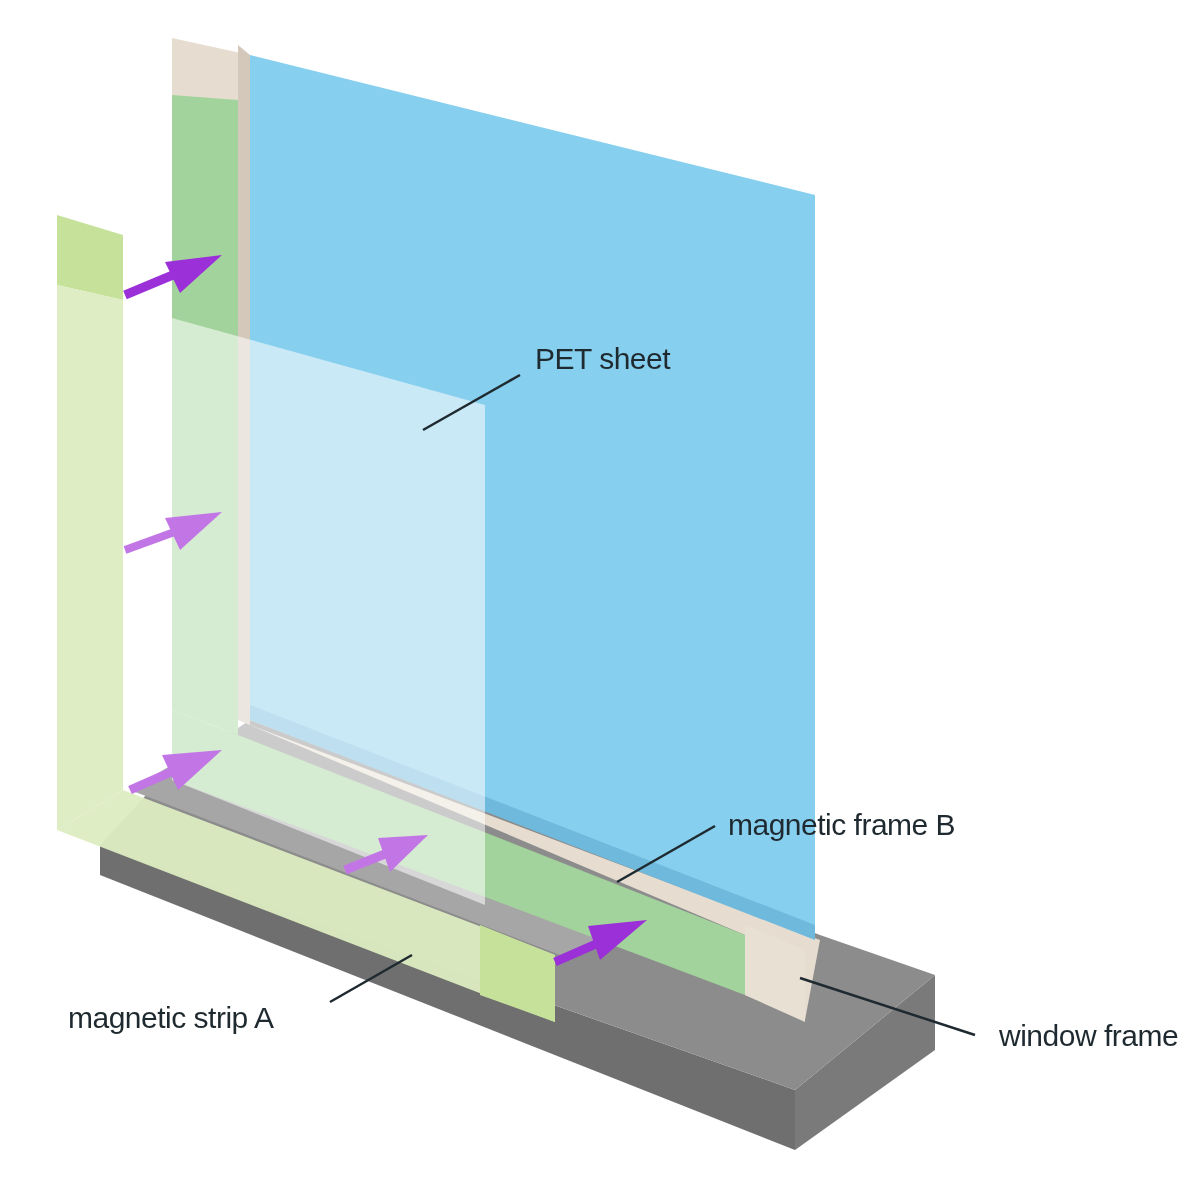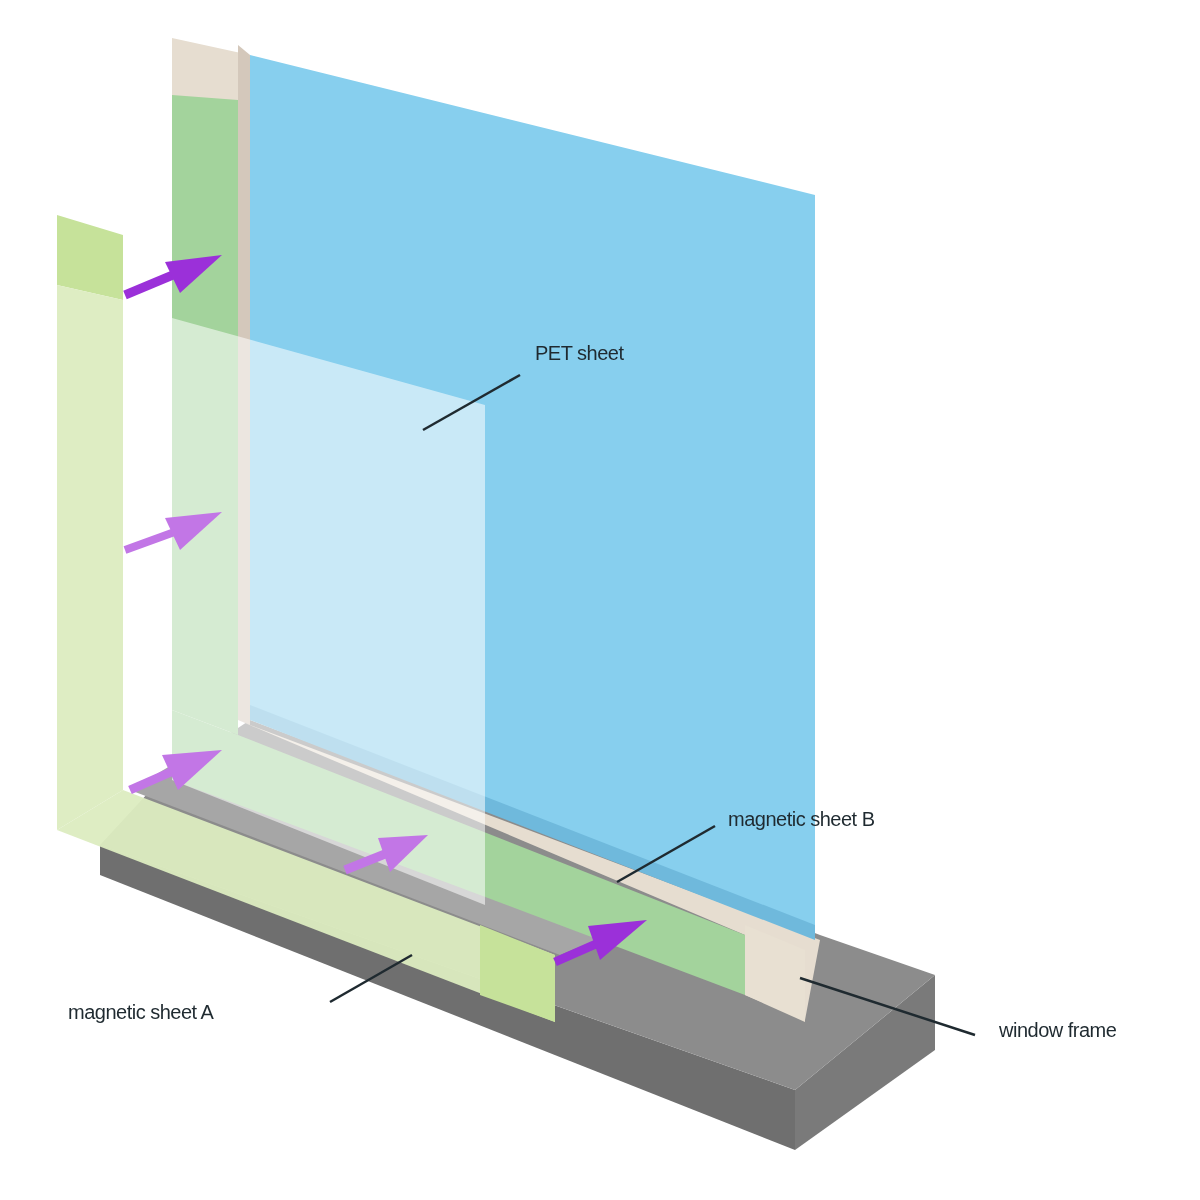--- a/index.html
+++ b/index.html
@@ -1,18 +1,18 @@
 <!DOCTYPE html>
 <html><head>
 <meta charset="utf-8">
 <style>
   html, body { margin: 0; padding: 0; background: #ffffff; }
   body { width: 1200px; height: 1200px; overflow: hidden; position: relative; font-family: "Liberation Sans", sans-serif; }
   svg { position: absolute; left: 0; top: 0; }
-  .label { position: absolute; font-family: "Liberation Sans", sans-serif; font-size: 20px; color: #1f2a30; white-space: nowrap; letter-spacing: -0.5px; }
+  .label { position: absolute; font-family: "Liberation Sans", sans-serif; font-size: 30px; color: #1f2a30; white-space: nowrap; letter-spacing: -0.5px; }
 </style>
 </head>
 <body>
 
 <svg width="1200" height="1200" viewBox="0 0 1200 1200">
 
   <g>
     <polygon points="100,845 100,875 795,1150 795,1090" fill="#6f6f6f"></polygon>
     <polygon points="795,1090 795,1150 935,1050 935,975" fill="#7a7a7a"></polygon>
     <polygon points="100,845 795,1090 935,975 820,935 250,720 160,780" fill="#8c8c8c"></polygon>
@@ -72,15 +72,15 @@
 
   <g stroke="#1f2a30" stroke-width="2.5">
     <line x1="423" y1="430" x2="520" y2="375"></line>
     <line x1="617" y1="882" x2="715" y2="826"></line>
     <line x1="330" y1="1002" x2="412" y2="955"></line>
     <line x1="800" y1="978" x2="975" y2="1035"></line>
   </g>
 </svg>
 
 <div class="label" style="left:535px; top:342px;">PET sheet</div>
-<div class="label" style="left:728px; top:808px;">magnetic sheet B</div>
-<div class="label" style="left:68px; top:1001px;">magnetic sheet A</div>
+<div class="label" style="left:728px; top:808px;">magnetic frame B</div>
+<div class="label" style="left:68px; top:1001px;">magnetic strip A</div>
 <div class="label" style="left:975px; top:1019px;margin-left:24px;">window frame</div>
 
 </body></html>

